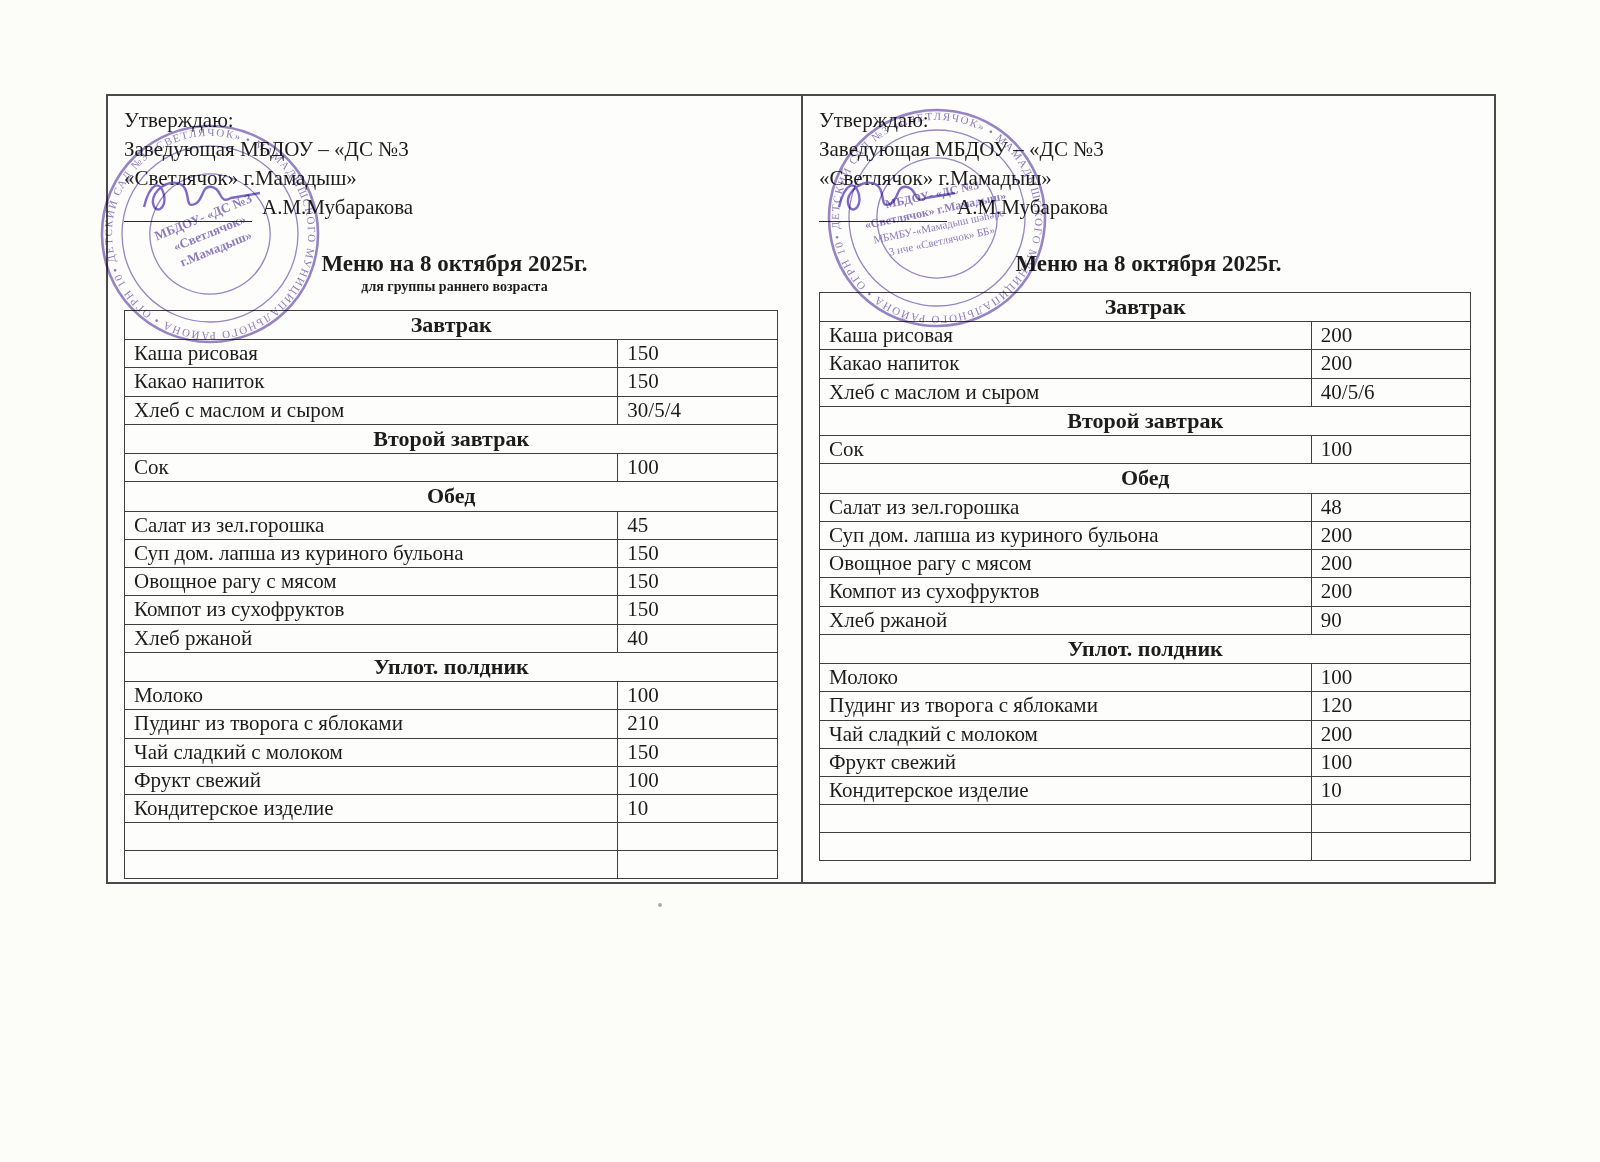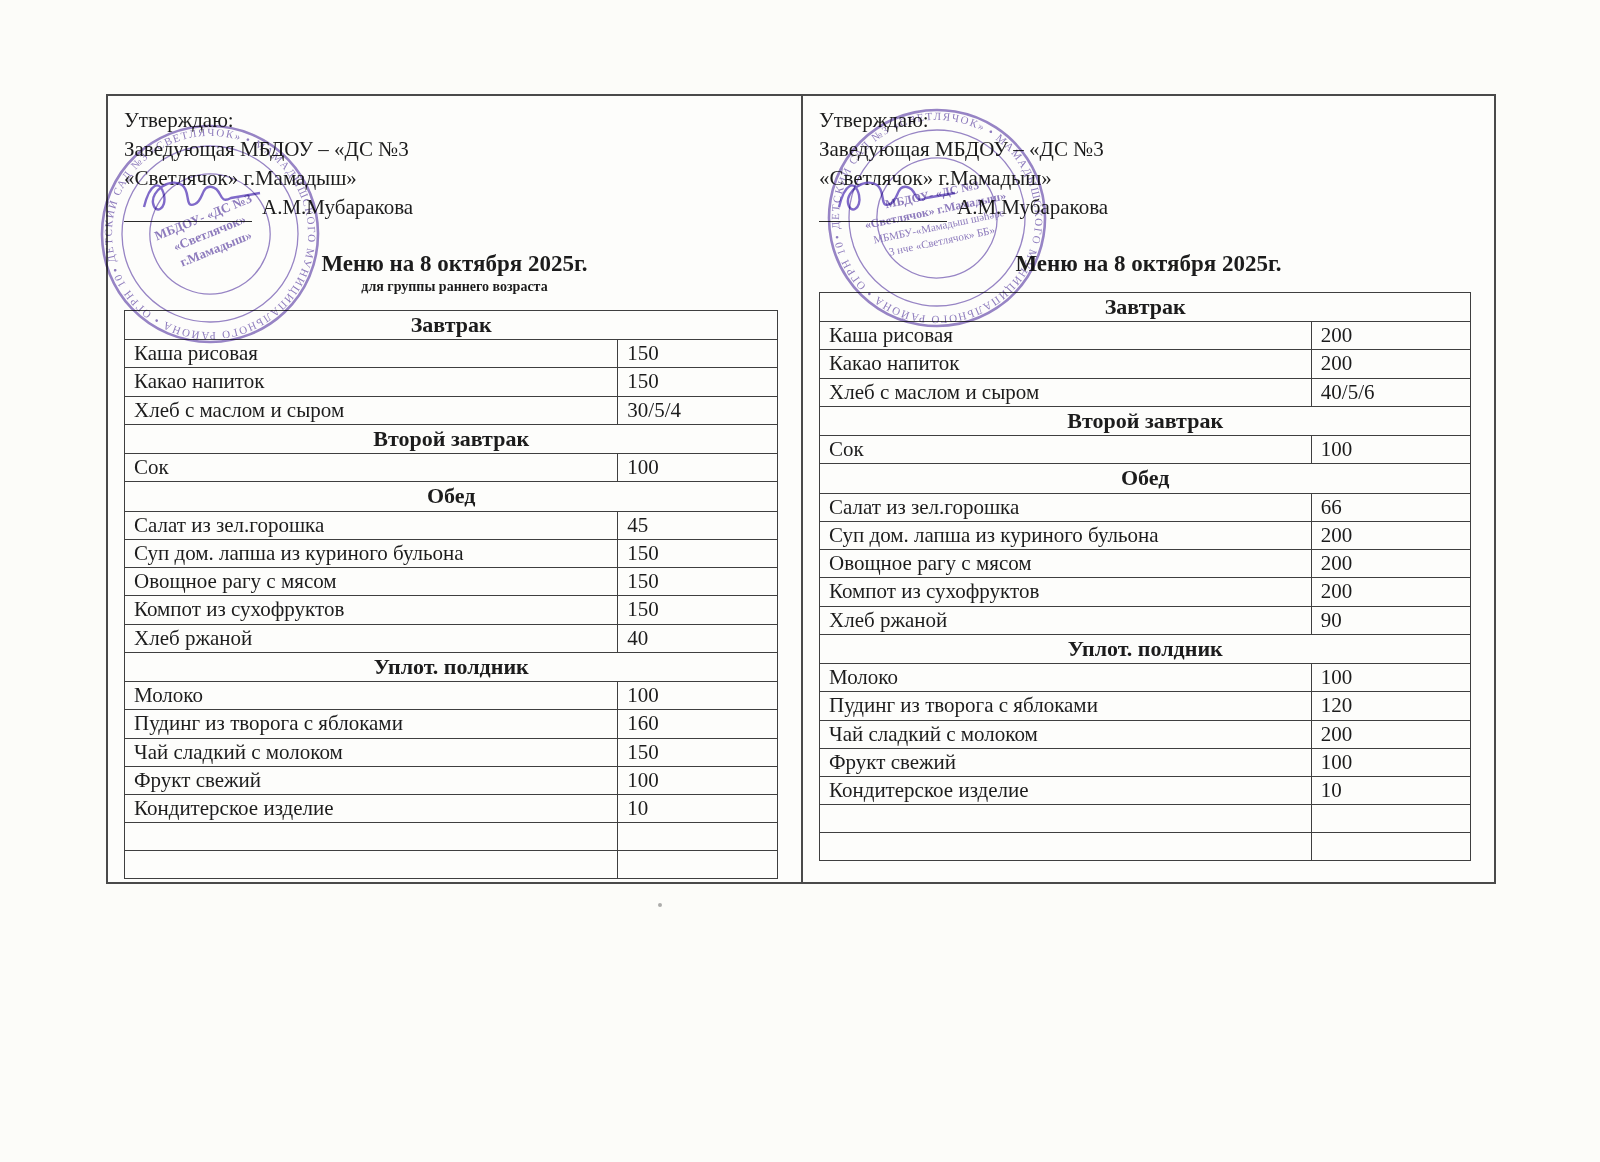--- a/index.html
+++ b/index.html
@@ -182,21 +182,21 @@
           </tr>
           <tr class="section-row">
             <td colspan="2">Уплот. полдник</td>
           </tr>
           <tr>
             <td class="dish">Молоко</td>
             <td class="portion">100</td>
           </tr>
           <tr>
             <td class="dish">Пудинг из творога с яблоками</td>
-            <td class="portion">160</td>
+            <td class="portion">210</td>
           </tr>
           <tr>
             <td class="dish">Чай сладкий с молоком</td>
             <td class="portion">150</td>
           </tr>
           <tr>
             <td class="dish">Фрукт свежий</td>
             <td class="portion">100</td>
           </tr>
           <tr>
@@ -266,21 +266,21 @@
           </tr>
           <tr>
             <td class="dish">Сок</td>
             <td class="portion">100</td>
           </tr>
           <tr class="section-row">
             <td colspan="2">Обед</td>
           </tr>
           <tr>
             <td class="dish">Салат из зел.горошка</td>
-            <td class="portion">66</td>
+            <td class="portion">48</td>
           </tr>
           <tr>
             <td class="dish">Суп дом. лапша из куриного бульона</td>
             <td class="portion">200</td>
           </tr>
           <tr>
             <td class="dish">Овощное рагу с мясом</td>
             <td class="portion">200</td>
           </tr>
           <tr>

